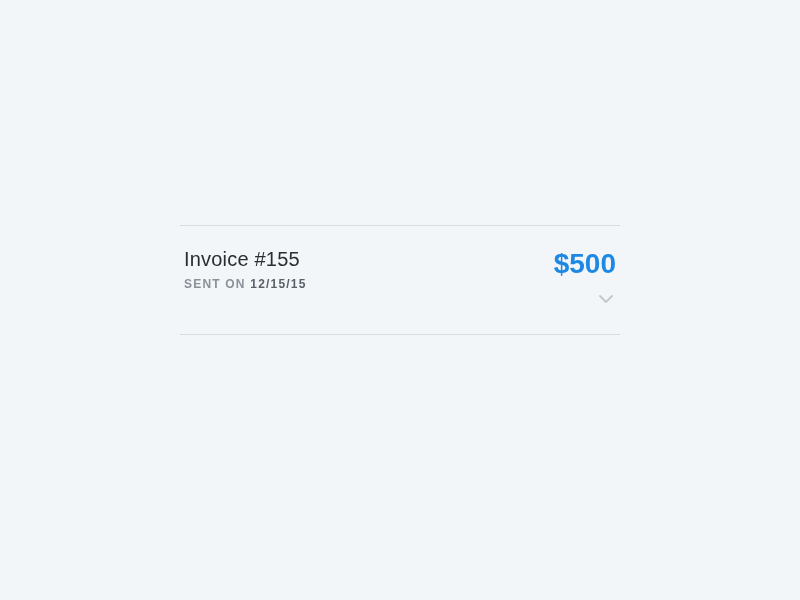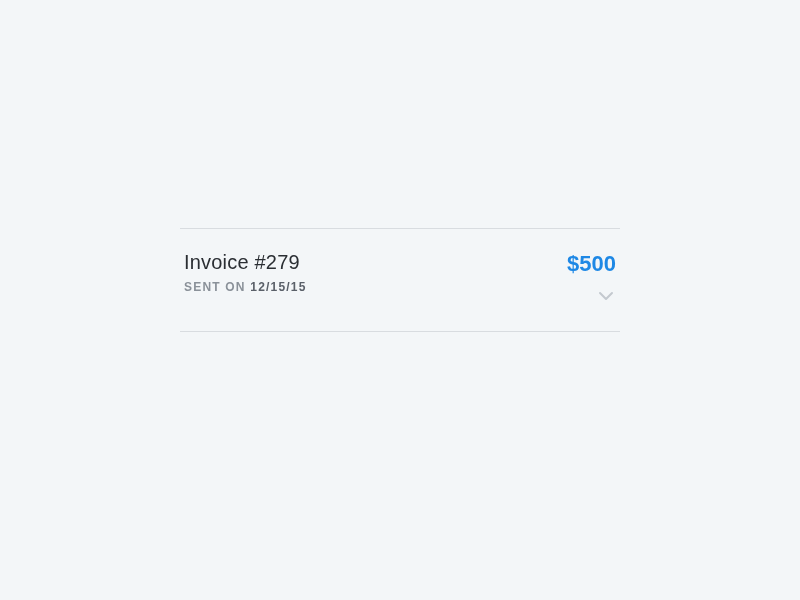--- a/index.html
+++ b/index.html
@@ -46,21 +46,21 @@
     }
     .invoice-meta .date {
       color: #5a6069;
     }
     .invoice-right {
       display: flex;
       flex-direction: column;
       align-items: flex-end;
     }
     .invoice-amount {
-      font-size: 22px;
+      font-size: 28px;
       font-weight: 600;
       color: #1e88e5;
       margin-bottom: 8px;
     }
     .chevron {
       display: flex;
       align-items: center;
       justify-content: center;
       cursor: pointer;
       padding: 2px;
@@ -73,21 +73,21 @@
       fill: none;
       stroke-linecap: round;
       stroke-linejoin: round;
     }
   </style>
 </head>
 <body>
 
 <div class="invoice-row">
   <div class="invoice-left">
-    <div class="invoice-title">Invoice #279</div>
+    <div class="invoice-title">Invoice #155</div>
     <div class="invoice-meta">
       <span>SENT ON </span><span class="date">12/15/15</span>
     </div>
   </div>
   <div class="invoice-right">
     <div class="invoice-amount">$500</div>
     <div class="chevron">
       <span>
         <svg viewBox="0 0 16 10">
             <polyline points="2,2 8,8 14,2"></polyline>

